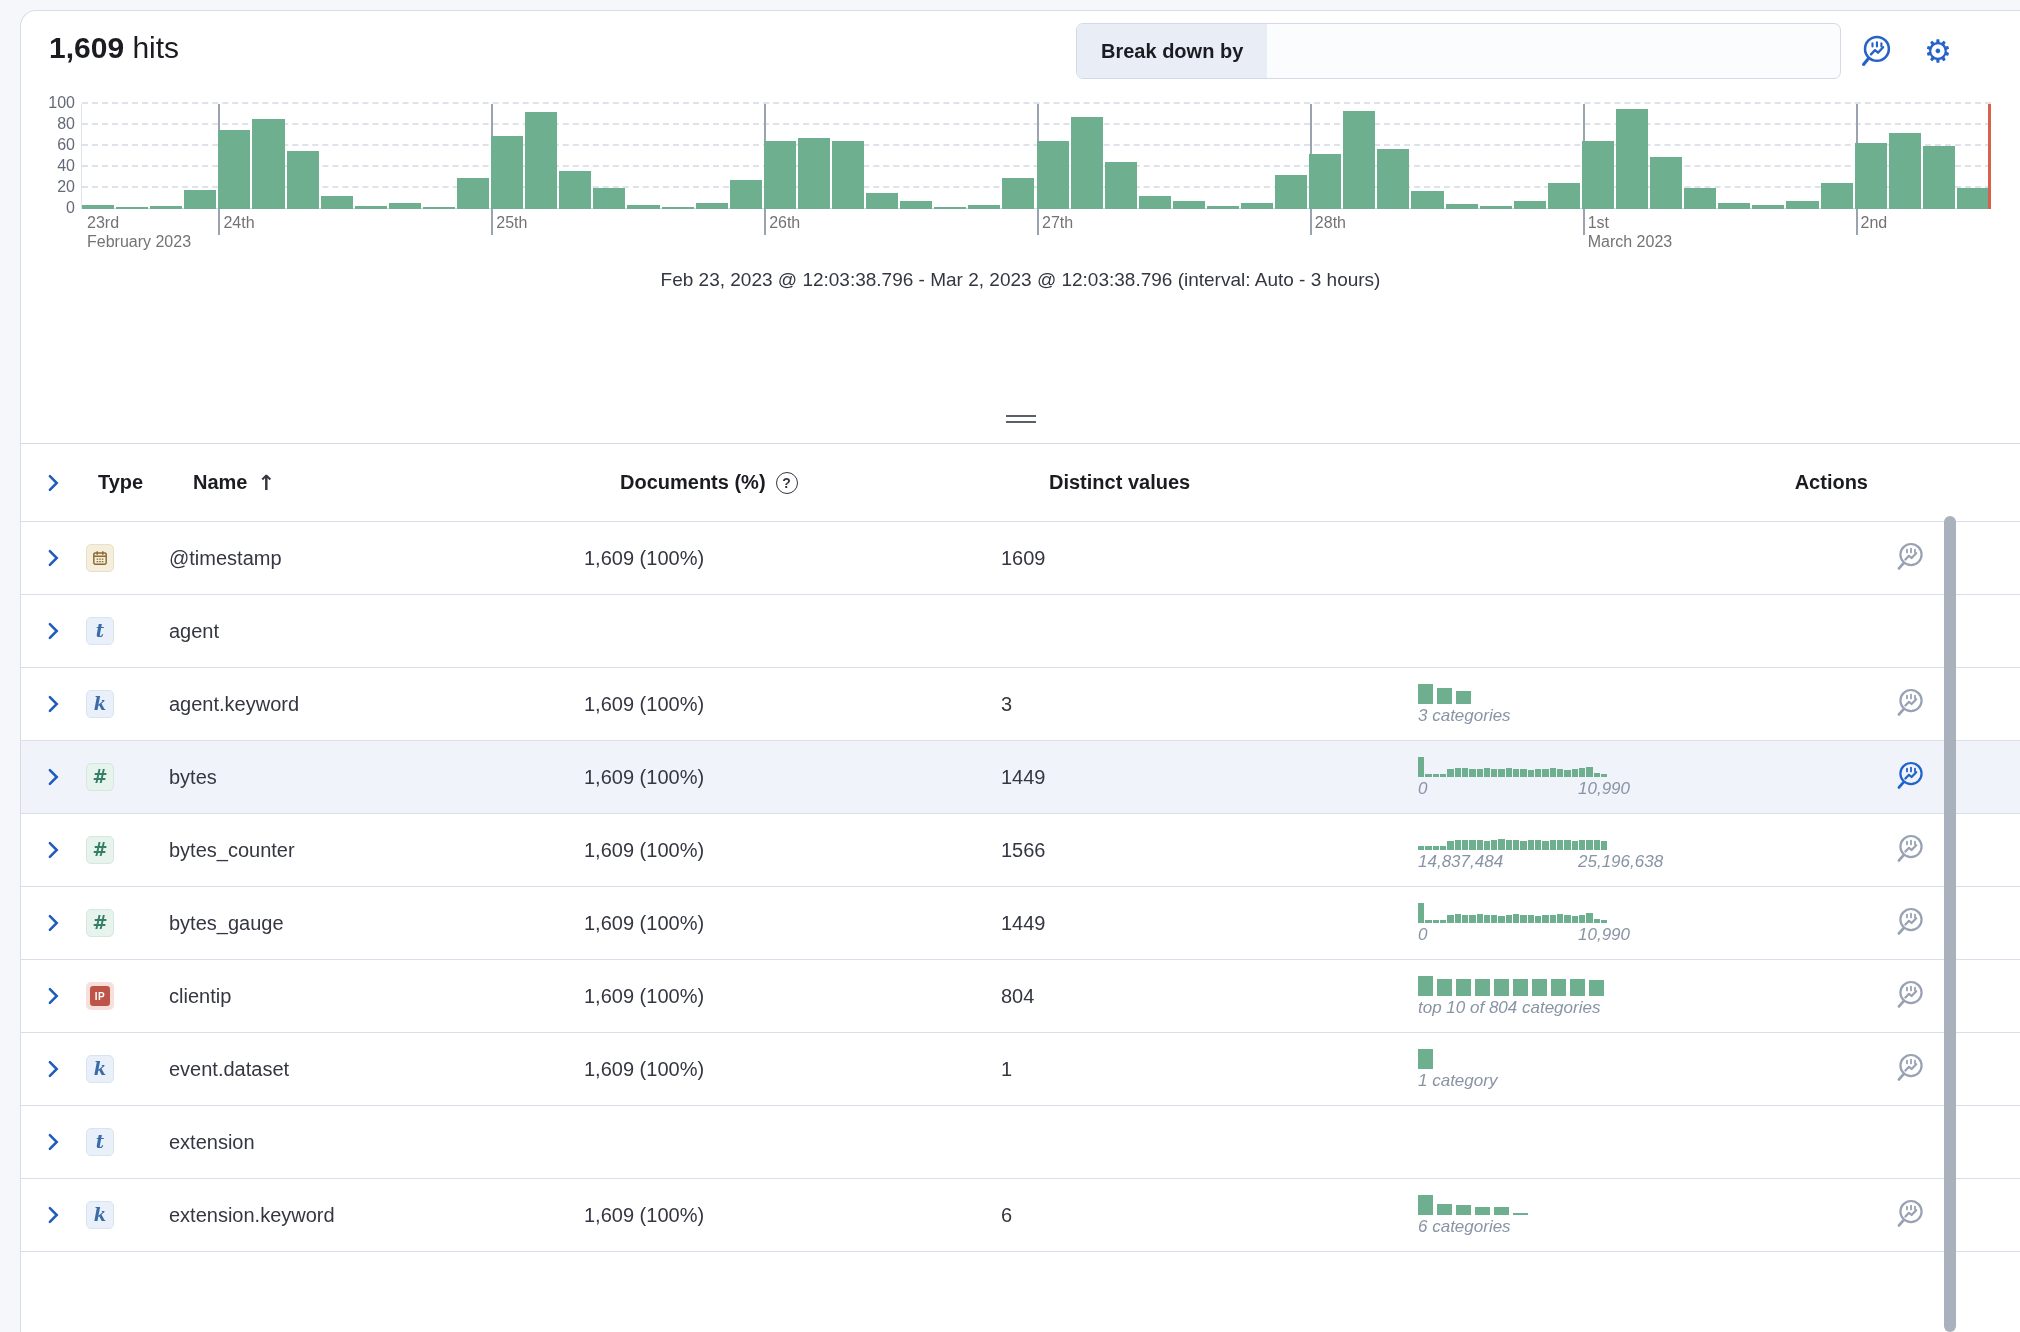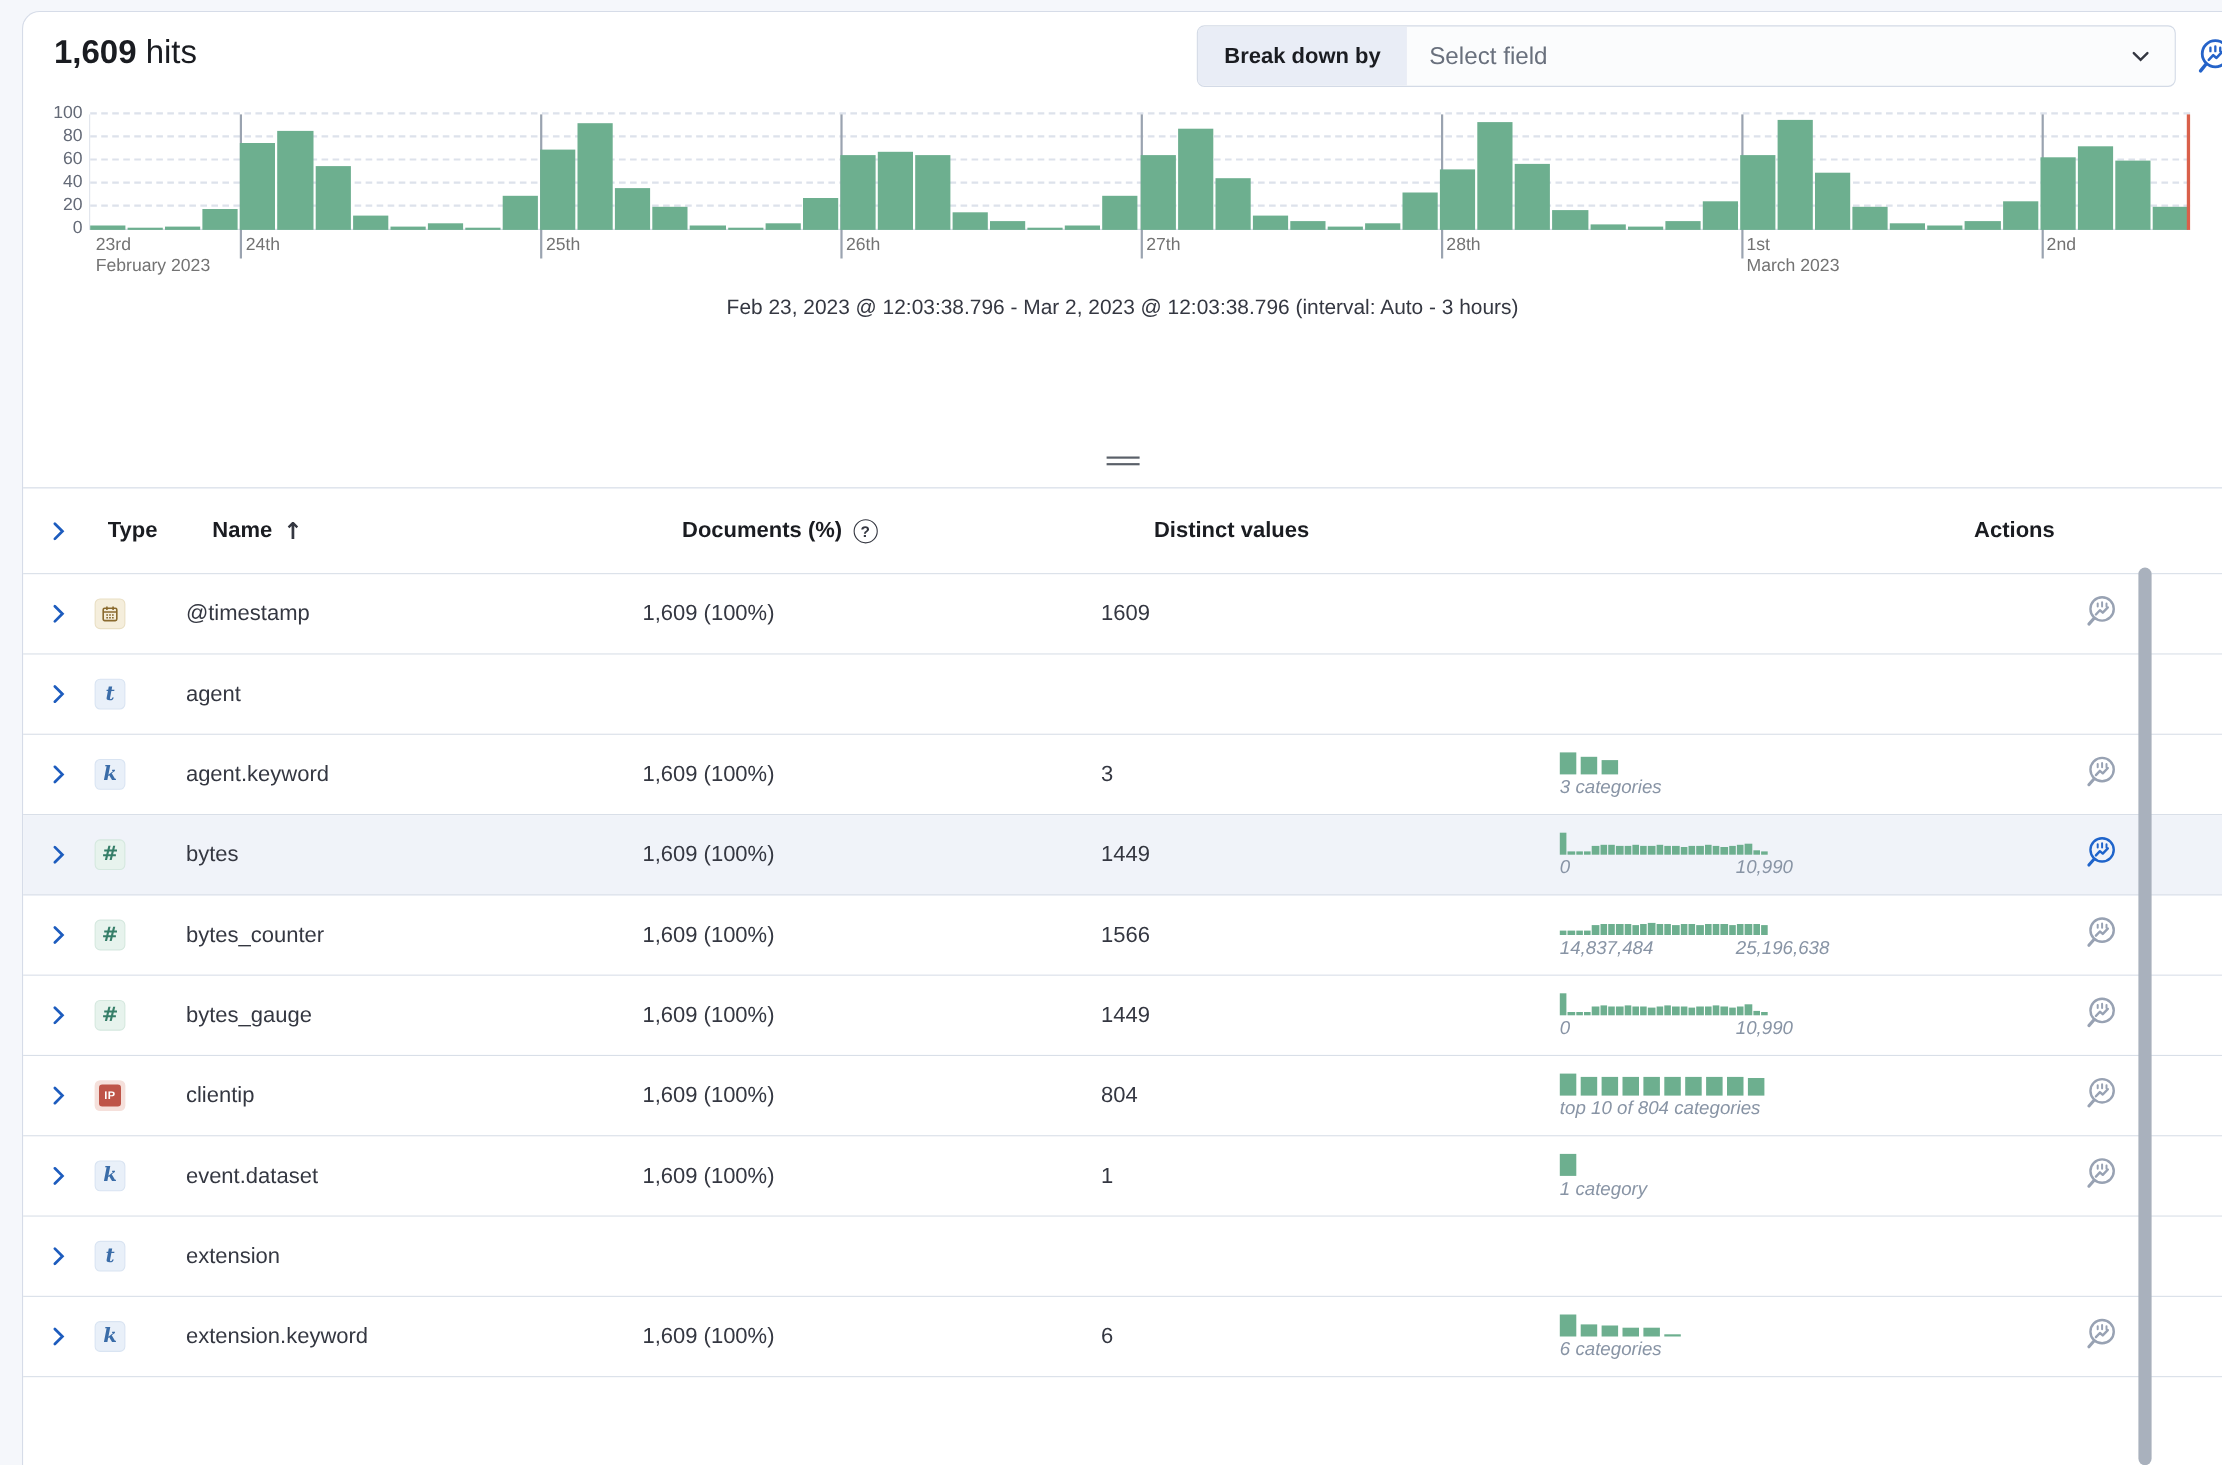--- a/index.html
+++ b/index.html
@@ -14,22 +14,22 @@
     background: #fff;
     border-left: 1px solid #d6dce8; border-top: 1px solid #d6dce8;
     border-top-left-radius: 16px;
   }
   
   .hist-section { position: relative; height: 433px; border-bottom: 1px solid #d3dae6; }
   .hits { position: absolute; left: 28px; top: 20px; font-size: 30px; color: #1a1c21; }
   .hits b { font-weight: 700; }
   .controls { position: absolute; left: 1055px; top: 12px; height: 56px; display: flex; align-items: center; }
   .breakdown {
-    display: flex; align-items: stretch; width: 890px; height: 56px;
-    border: 1px solid #d3dae6; border-radius: 7px; overflow: hidden; background: #fbfcfd; margin-left: 12px;
+    display: flex; align-items: stretch; width: 765px; height: 56px;
+    border: 1px solid #d3dae6; border-radius: 7px; overflow: hidden; background: #fbfcfd;
   }
   .breakdown .prepend {
     background: #e9edf6; display: flex; align-items: center; padding: 0 24px;
     font-size: 20px; font-weight: 700; color: #1a1c21; white-space: nowrap;
   }
   .breakdown .select {
     flex: 1; display: flex; align-items: center; justify-content: space-between;
     padding: 0 20px; cursor: pointer;
   }
   .breakdown .placeholder { font-size: 22px; color: #69707d; }
@@ -89,26 +89,20 @@
 
   <div class="hist-section">
     <div class="hits">
       <b>1,609</b>
       <span>hits</span>
     </div>
 
     <div class="controls">
       <div class="breakdown">
         <div class="prepend">Break down by</div>
-        <div class="select">
-          <span class="placeholder">Select field</span>
-          <svg width="22" height="22" viewBox="0 0 16 16" fill="none" stroke="#343741" stroke-width="1.6" stroke-linecap="round">
-              <path d="M3.5 6l4.5 4.5L12.5 6"></path>
-            </svg>
-        </div>
       </div>
       <button class="icon-btn top-icon">
         <svg width="34" height="34" viewBox="0 0 16 16" fill="none" stroke="currentColor" stroke-width="1.2" stroke-linecap="round" stroke-linejoin="round">
             <circle cx="7.5" cy="7" r="5.6"></circle>
             <path d="M3.4 11.6L1.2 14.3" stroke-width="1.5"></path>
             <path d="M5.4 4.4v1.5M7.5 3.9v2M9.6 4.4v1.5" stroke-width="1"></path>
             <path d="M4.7 9.6l1.9-2 1.4 1.2 2.4-2.6" stroke-width="1.1"></path>
           </svg>
       </button>
       <button class="icon-btn top-icon">

